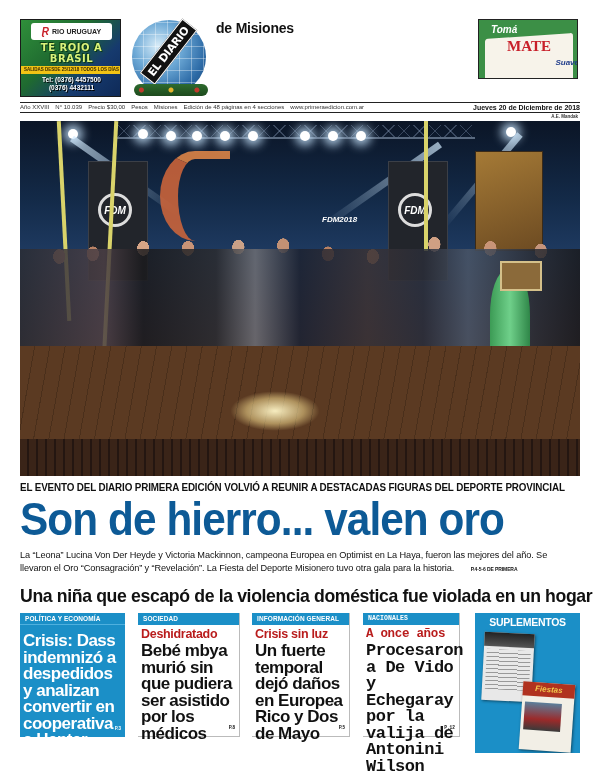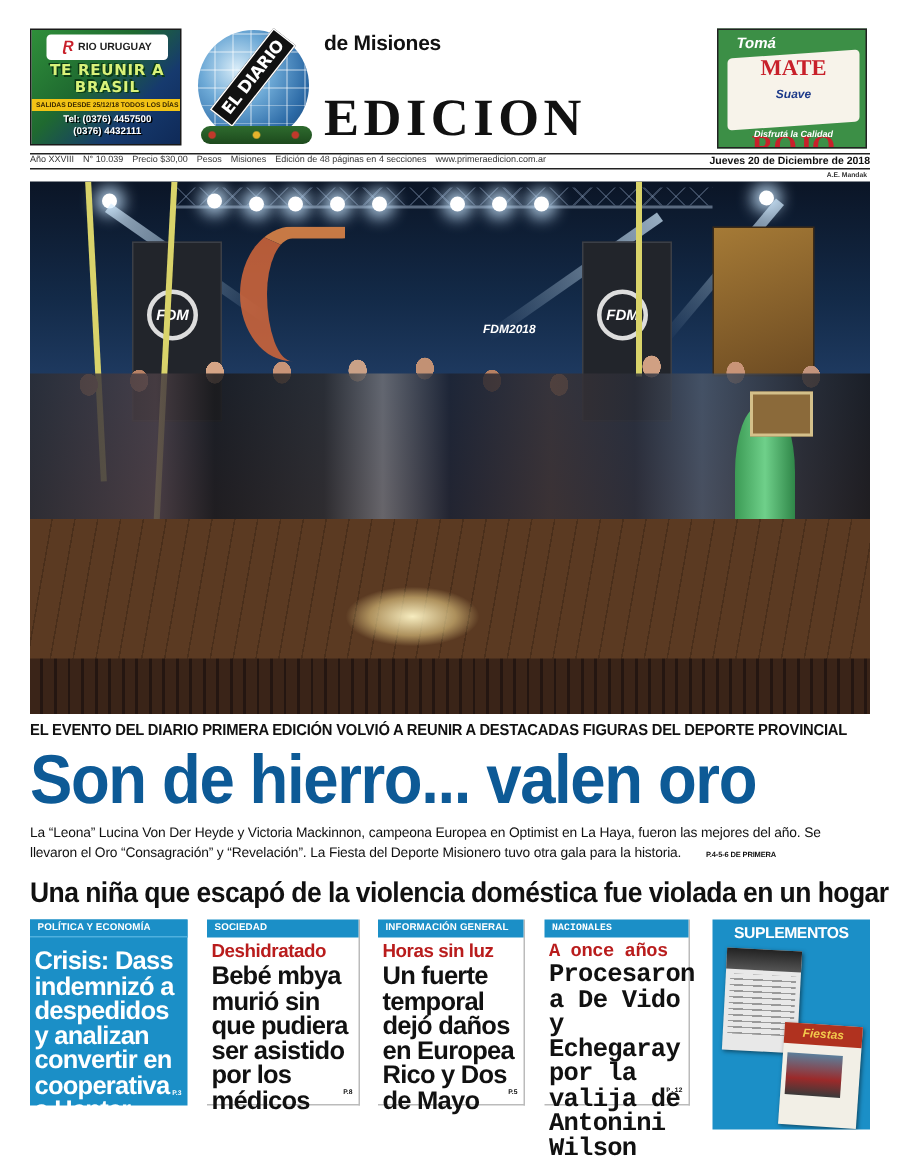--- a/index.html
+++ b/index.html
@@ -37,30 +37,30 @@
                radial-gradient(circle at 50% 50%,#e6b32c 2px,transparent 3px),
                radial-gradient(circle at 85% 50%,#c0392b 2px,transparent 3px),
                linear-gradient(#2e6b2e,#1d4a1d);border-radius:6px;}
   .de-misiones{position:absolute;left:84px;top:2px;font-size:14px;font-weight:bold;color:#111;
     font-family:"Liberation Sans",sans-serif;letter-spacing:-.2px;}
   .primera{position:absolute;left:84px;top:14px;font-family:"Liberation Serif",serif;font-weight:bold;
     font-size:35px;line-height:34px;letter-spacing:2px;color:#111;}
   .edicion{position:absolute;left:84px;top:44px;font-family:"Liberation Serif",serif;font-weight:bold;
     font-size:35px;line-height:34px;letter-spacing:3px;color:#111;}
 
-  .ad-right{position:absolute;left:478px;top:19px;width:100px;height:80px;background:#3c8f46;
+  .ad-right{position:absolute;left:478px;top:19px;width:100px;height:60px;background:#3c8f46;
     border:1px solid #222;overflow:hidden;}
   .ad-right .toma{position:absolute;left:12px;top:4px;font-style:italic;font-weight:bold;color:#fff;font-size:10px;}
   .ad-right .banner{position:absolute;left:6px;top:16px;width:88px;height:48px;background:#f7f3ea;
     transform:skewY(-4deg);border-radius:3px;}
   .ad-right .mate{position:absolute;left:0;top:19px;width:100px;text-align:center;color:#c8202a;
     font-family:"Liberation Serif",serif;font-weight:bold;font-size:15px;line-height:14px;}
   .ad-right .rojo{position:absolute;left:0;top:32px;width:100px;text-align:center;color:#c8202a;
     font-family:"Liberation Serif",serif;font-weight:bold;font-size:20px;line-height:18px;margin-top:37px;}
-  .ad-right .suave{position:absolute;left:0;top:38px;width:100px;text-align:center;color:#1d3a8a;
+  .ad-right .suave{position:absolute;left:0;top:38px;width:100px;text-align:right;color:#1d3a8a;
     font-style:italic;font-weight:bold;font-size:8px;}
   .ad-right .disfruta{position:absolute;left:0;top:67px;width:100px;text-align:center;color:#fff;
     font-style:italic;font-weight:bold;font-size:6px;}
 
   
   .edition-line{position:absolute;left:20px;top:102px;width:560px;height:11px;border-top:1px solid #222;
     border-bottom:1px solid #222;font-size:6px;line-height:9px;color:#333;display:flex;align-items:center;}
   .edition-line span{white-space:nowrap;margin-right:6px;}
   .edition-line .date{margin-left:auto;margin-right:0;font-weight:bold;font-size:7px;color:#111;}
   .photo-credit{position:absolute;right:22px;top:114px;font-size:4.5px;color:#333;font-weight:bold;}
@@ -148,38 +148,37 @@
 </head>
 <body>
 
 <div class="masthead">
   <div class="ad-left">
     <div class="rio">
       <span class="mark">Ɽ</span>
       <span>RIO URUGUAY</span>
     </div>
     <div class="lleva">
-      <div>TE REUNIR A</div>
+      <div>TE ROJO A</div>
       <div>BRASIL</div>
     </div>
     <div class="salidas">SALIDAS DESDE 25/12/18 TODOS LOS DÍAS</div>
     <div class="tel">
       <div>Tel: (0376) 4457500</div>
       <div>(0376) 4432111</div>
     </div>
   </div>
 
   <div class="logo">
     <div class="globe">
         <div class="grid"></div>
       </div>
     <div class="eldiario">EL DIARIO</div>
     <div class="garland"></div>
     <div class="de-misiones">de Misiones</div>
-    <div class="edicion">EDICION</div>
   </div>
 
   <div class="ad-right">
     <div class="toma">Tomá</div>
     <div class="banner"></div>
     <div class="mate">MATE</div>
     <div class="rojo">ROJO</div>
     <div class="suave">Suave</div>
     <div class="disfruta">Disfrutá la Calidad</div>
   </div>
@@ -254,21 +253,21 @@
 
 <div class="box white b2">
   <div class="tag">SOCIEDAD</div>
   <div class="sub">Deshidratado</div>
   <div class="hl">Bebé mbya murió sin que pudiera ser asistido por los médicos</div>
   <div class="pref">P.8</div>
 </div>
 
 <div class="box white b3">
   <div class="tag">INFORMACIÓN GENERAL</div>
-  <div class="sub">Horas sin luz</div>
+  <div class="sub">Crisis sin luz</div>
   <div class="hl">Un fuerte temporal dejó daños en Europea Rico y Dos de Mayo</div>
   <div class="pref">P.5</div>
 </div>
 
 <div class="box white b4">
   <div class="tag">NACIONALES</div>
   <div class="sub">A once años</div>
   <div class="hl">Procesaron a De Vido y Echegaray por la valija de Antonini Wilson</div>
   <div class="pref">P.12</div>
 </div>

